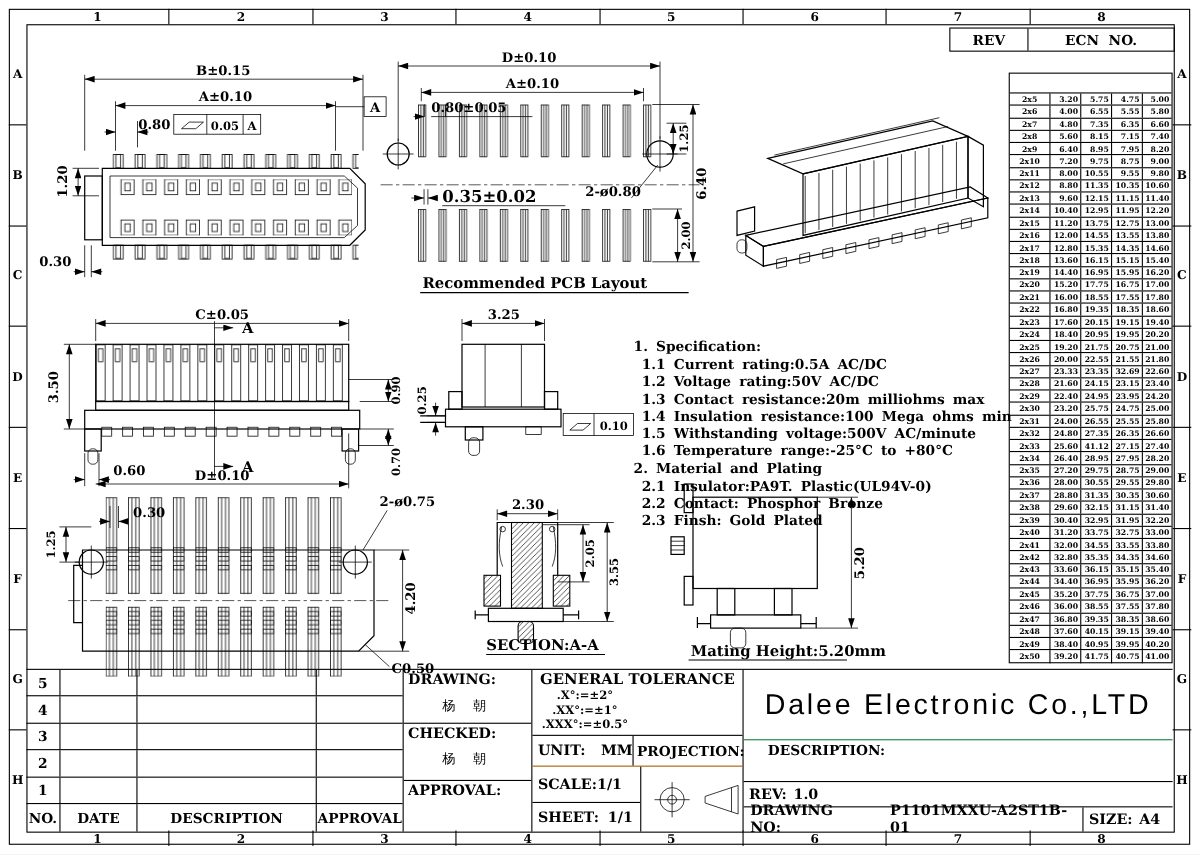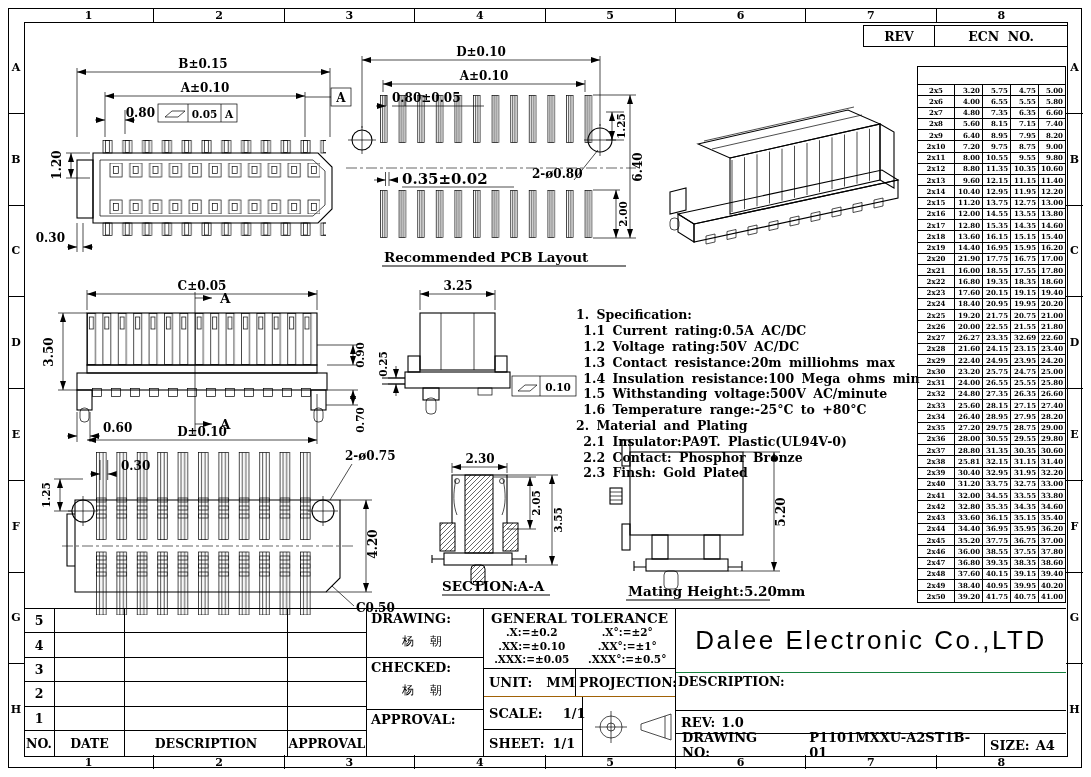--- a/index.html
+++ b/index.html
@@ -50,27 +50,27 @@
   .sig-name{position:absolute;left:0;right:0;top:24px;text-align:center;font:400 12px "DejaVu Sans",sans-serif;letter-spacing:6px;}
   .tolblock{position:absolute;left:460px;top:0;width:192px;height:147px;border-right:1.5px solid #000;box-sizing:border-box;}
   .tol-top{position:relative;height:60px;border-bottom:1px solid #000;box-sizing:border-box;}
   .tol-title{text-align:center;font:700 13.5px "DejaVu Serif",serif;padding-top:1px;}
   .tol-grid{display:flex;}
   .tol-col{width:50%;text-align:center;font:700 10.5px "DejaVu Serif",serif;line-height:13.5px;}
   .unit-row{position:relative;height:28px;border-bottom:1px solid #a16207;box-sizing:border-box;display:flex;}
   .unit-cell{width:99px;border-right:1px solid #000;box-sizing:border-box;display:flex;align-items:center;font:700 13px "DejaVu Serif",serif;padding-left:5px;gap:14px;}
   .proj-cell{flex:1;display:flex;align-items:center;font:700 12.5px "DejaVu Serif",serif;padding-left:3px;}
   .scale-area{position:absolute;left:0;top:88px;width:99px;height:59px;border-right:1px solid #000;box-sizing:border-box;}
-  .scale-row{height:33px;border-bottom:1px solid #000;box-sizing:border-box;display:flex;align-items:center;font:700 13px "DejaVu Serif",serif;padding-left:5px;gap:20px;}
+  .scale-row{height:33px;border-bottom:1px solid #000;box-sizing:border-box;display:flex;align-items:center;font:700 13px "DejaVu Serif",serif;padding-left:5px;gap:0;}
   .sheet-row{height:26px;display:flex;align-items:center;font:700 13px "DejaVu Serif",serif;padding-left:5px;gap:8px;}
   .proj-sym{position:absolute;left:99px;top:88px;width:93px;height:59px;}
   .coblock{position:absolute;left:652px;top:0;width:390px;height:147px;box-sizing:border-box;}
   .co-name{height:64px;display:flex;align-items:center;justify-content:center;font:400 26px "Liberation Sans",sans-serif;letter-spacing:2.5px;white-space:nowrap;border-bottom:1px solid #15803d;box-sizing:border-box;}
   .co-desc{position:relative;height:38px;border-bottom:1px solid #000;box-sizing:border-box;}
-  .co-desc-label{position:absolute;left:2px;top:1px;font:700 12.5px "DejaVu Serif",serif;}
+  .co-desc-label{position:absolute;left:22px;top:1px;font:700 12.5px "DejaVu Serif",serif;}
   .co-desc-val{position:absolute;left:0;right:60px;top:18px;text-align:center;font:700 14px "DejaVu Serif",serif;word-spacing:4px;}
   .co-row{display:flex;height:23px;border-bottom:1px solid #000;box-sizing:border-box;font:700 13px "DejaVu Serif",serif;}
   .co-row:last-child{border-bottom:none;height:22px;}
   .co-main{flex:1;display:flex;align-items:center;padding-left:6px;gap:22px;border-right:1px solid #000;box-sizing:border-box;}
   .co-side{width:76px;display:flex;align-items:center;padding-left:5px;gap:6px;}
   
   svg{overflow:visible;}
   svg text{font-family:"DejaVu Serif",serif;font-weight:700;font-size:12px;fill:#000;stroke:none;}
   svg text.mid{text-anchor:middle;}
   svg text.sm{font-size:10.5px;}
@@ -275,21 +275,21 @@
         <div class="t-row">
           <div class="tc c0 w0">2x19</div>
           <div class="tc w1">14.40</div>
           <div class="tc w2">16.95</div>
           <div class="tc w3">15.95</div>
           <div class="tc w4">16.20</div>
         </div>
 
         <div class="t-row">
           <div class="tc c0 w0">2x20</div>
-          <div class="tc w1">21.90</div>
+          <div class="tc w1">15.20</div>
           <div class="tc w2">17.75</div>
           <div class="tc w3">16.75</div>
           <div class="tc w4">17.00</div>
         </div>
 
         <div class="t-row">
           <div class="tc c0 w0">2x21</div>
           <div class="tc w1">16.00</div>
           <div class="tc w2">18.55</div>
           <div class="tc w3">17.55</div>
@@ -331,21 +331,21 @@
         <div class="t-row">
           <div class="tc c0 w0">2x26</div>
           <div class="tc w1">20.00</div>
           <div class="tc w2">22.55</div>
           <div class="tc w3">21.55</div>
           <div class="tc w4">21.80</div>
         </div>
 
         <div class="t-row">
           <div class="tc c0 w0">2x27</div>
-          <div class="tc w1">26.27</div>
+          <div class="tc w1">23.33</div>
           <div class="tc w2">23.35</div>
           <div class="tc w3">32.69</div>
           <div class="tc w4">22.60</div>
         </div>
 
         <div class="t-row">
           <div class="tc c0 w0">2x28</div>
           <div class="tc w1">21.60</div>
           <div class="tc w2">24.15</div>
           <div class="tc w3">23.15</div>
@@ -380,21 +380,21 @@
           <div class="tc c0 w0">2x32</div>
           <div class="tc w1">24.80</div>
           <div class="tc w2">27.35</div>
           <div class="tc w3">26.35</div>
           <div class="tc w4">26.60</div>
         </div>
 
         <div class="t-row">
           <div class="tc c0 w0">2x33</div>
           <div class="tc w1">25.60</div>
-          <div class="tc w2">28.15</div>
+          <div class="tc w2">41.12</div>
           <div class="tc w3">27.15</div>
           <div class="tc w4">27.40</div>
         </div>
 
         <div class="t-row">
           <div class="tc c0 w0">2x34</div>
           <div class="tc w1">26.40</div>
           <div class="tc w2">28.95</div>
           <div class="tc w3">27.95</div>
           <div class="tc w4">28.20</div>
@@ -419,21 +419,21 @@
         <div class="t-row">
           <div class="tc c0 w0">2x37</div>
           <div class="tc w1">28.80</div>
           <div class="tc w2">31.35</div>
           <div class="tc w3">30.35</div>
           <div class="tc w4">30.60</div>
         </div>
 
         <div class="t-row">
           <div class="tc c0 w0">2x38</div>
-          <div class="tc w1">25.81</div>
+          <div class="tc w1">29.60</div>
           <div class="tc w2">32.15</div>
           <div class="tc w3">31.15</div>
           <div class="tc w4">31.40</div>
         </div>
 
         <div class="t-row">
           <div class="tc c0 w0">2x39</div>
           <div class="tc w1">30.40</div>
           <div class="tc w2">32.95</div>
           <div class="tc w3">31.95</div>
@@ -942,25 +942,20 @@
       <div class="sig-row" style="height:44px">
         <div class="sig-label">APPROVAL:</div>
       </div>
     </div>
 
     <div class="tolblock">
       <div class="tol-top">
         <div class="tol-title">GENERAL TOLERANCE</div>
         <div class="tol-grid">
           <div class="tol-col">
-            <div>.X:=±0.2</div>
-            <div>.XX:=±0.10</div>
-            <div>.XXX:=±0.05</div>
-          </div>
-          <div class="tol-col">
             <div>.X°:=±2°</div>
             <div>.XX°:=±1°</div>
             <div>.XXX°:=±0.5°</div>
           </div>
         </div>
       </div>
       <div class="unit-row">
         <div class="unit-cell">
           <span>UNIT:</span>
           <span>MM</span>

